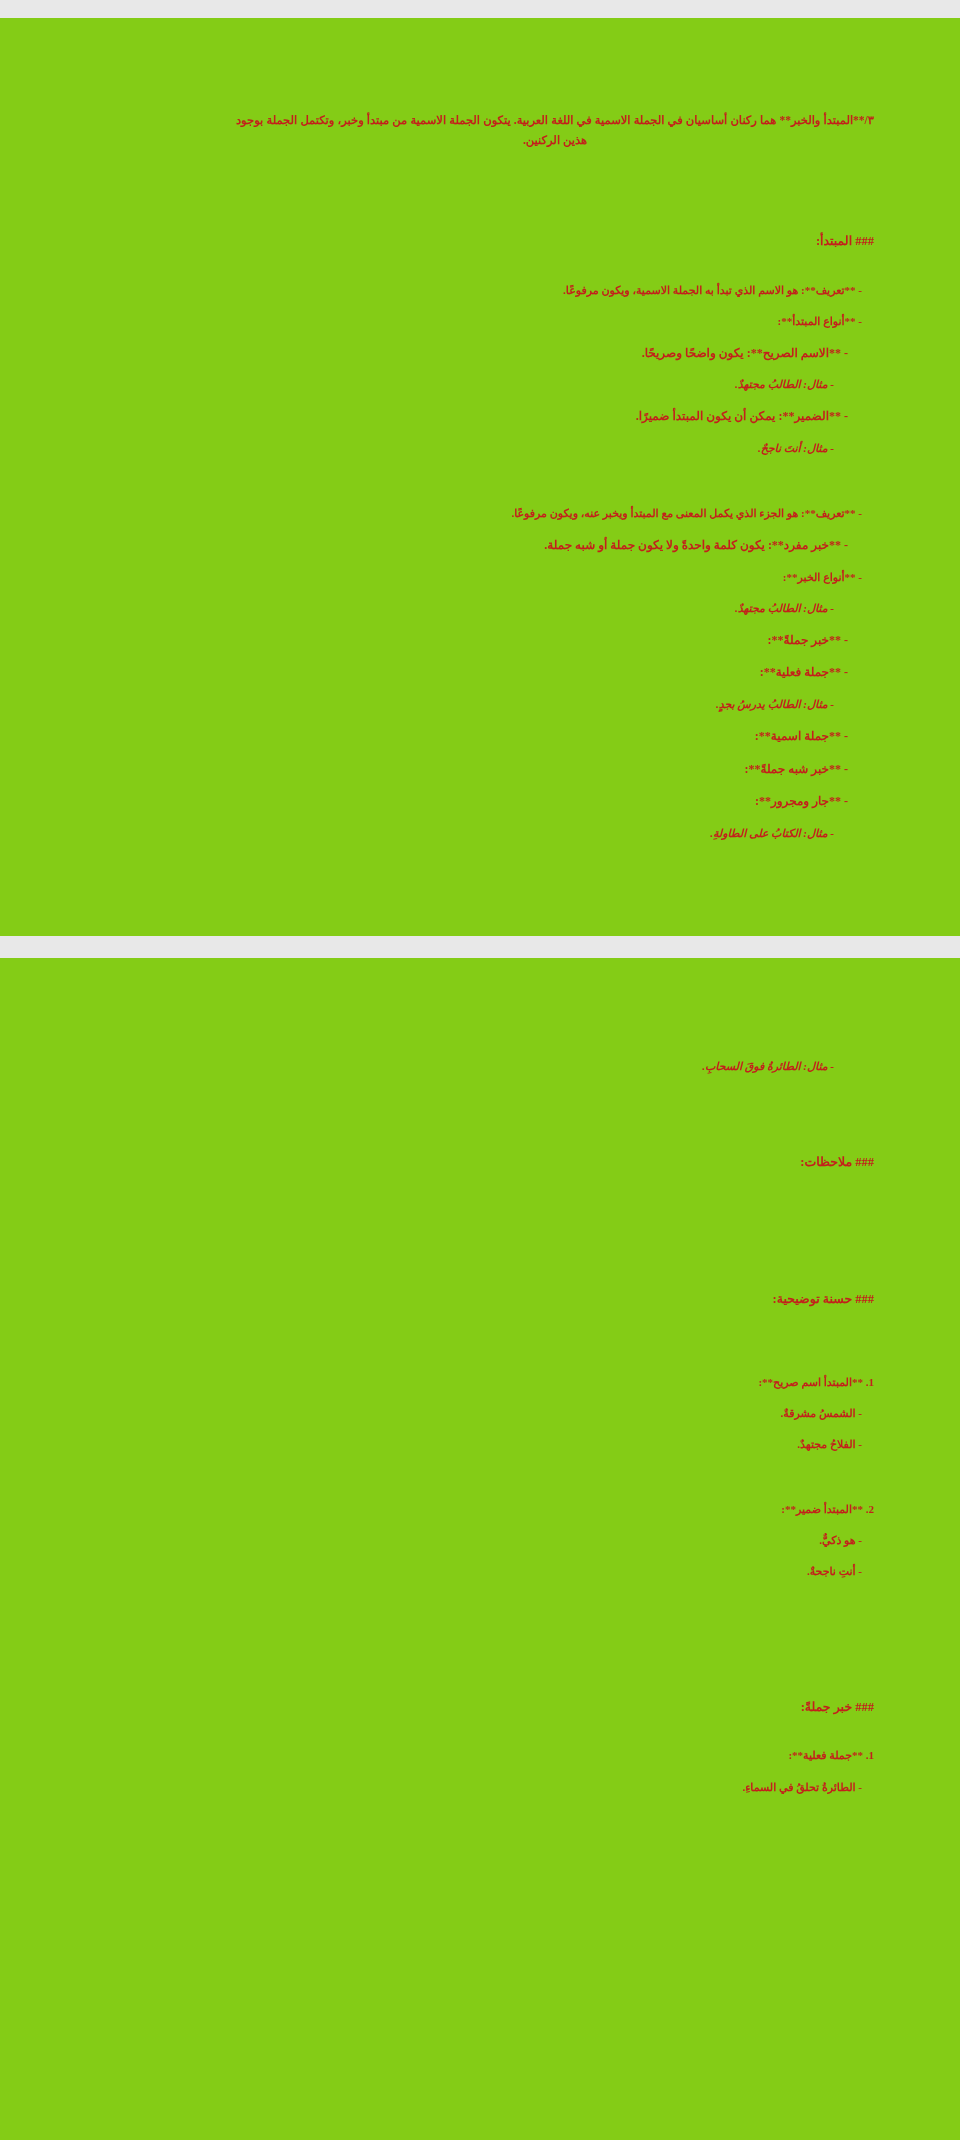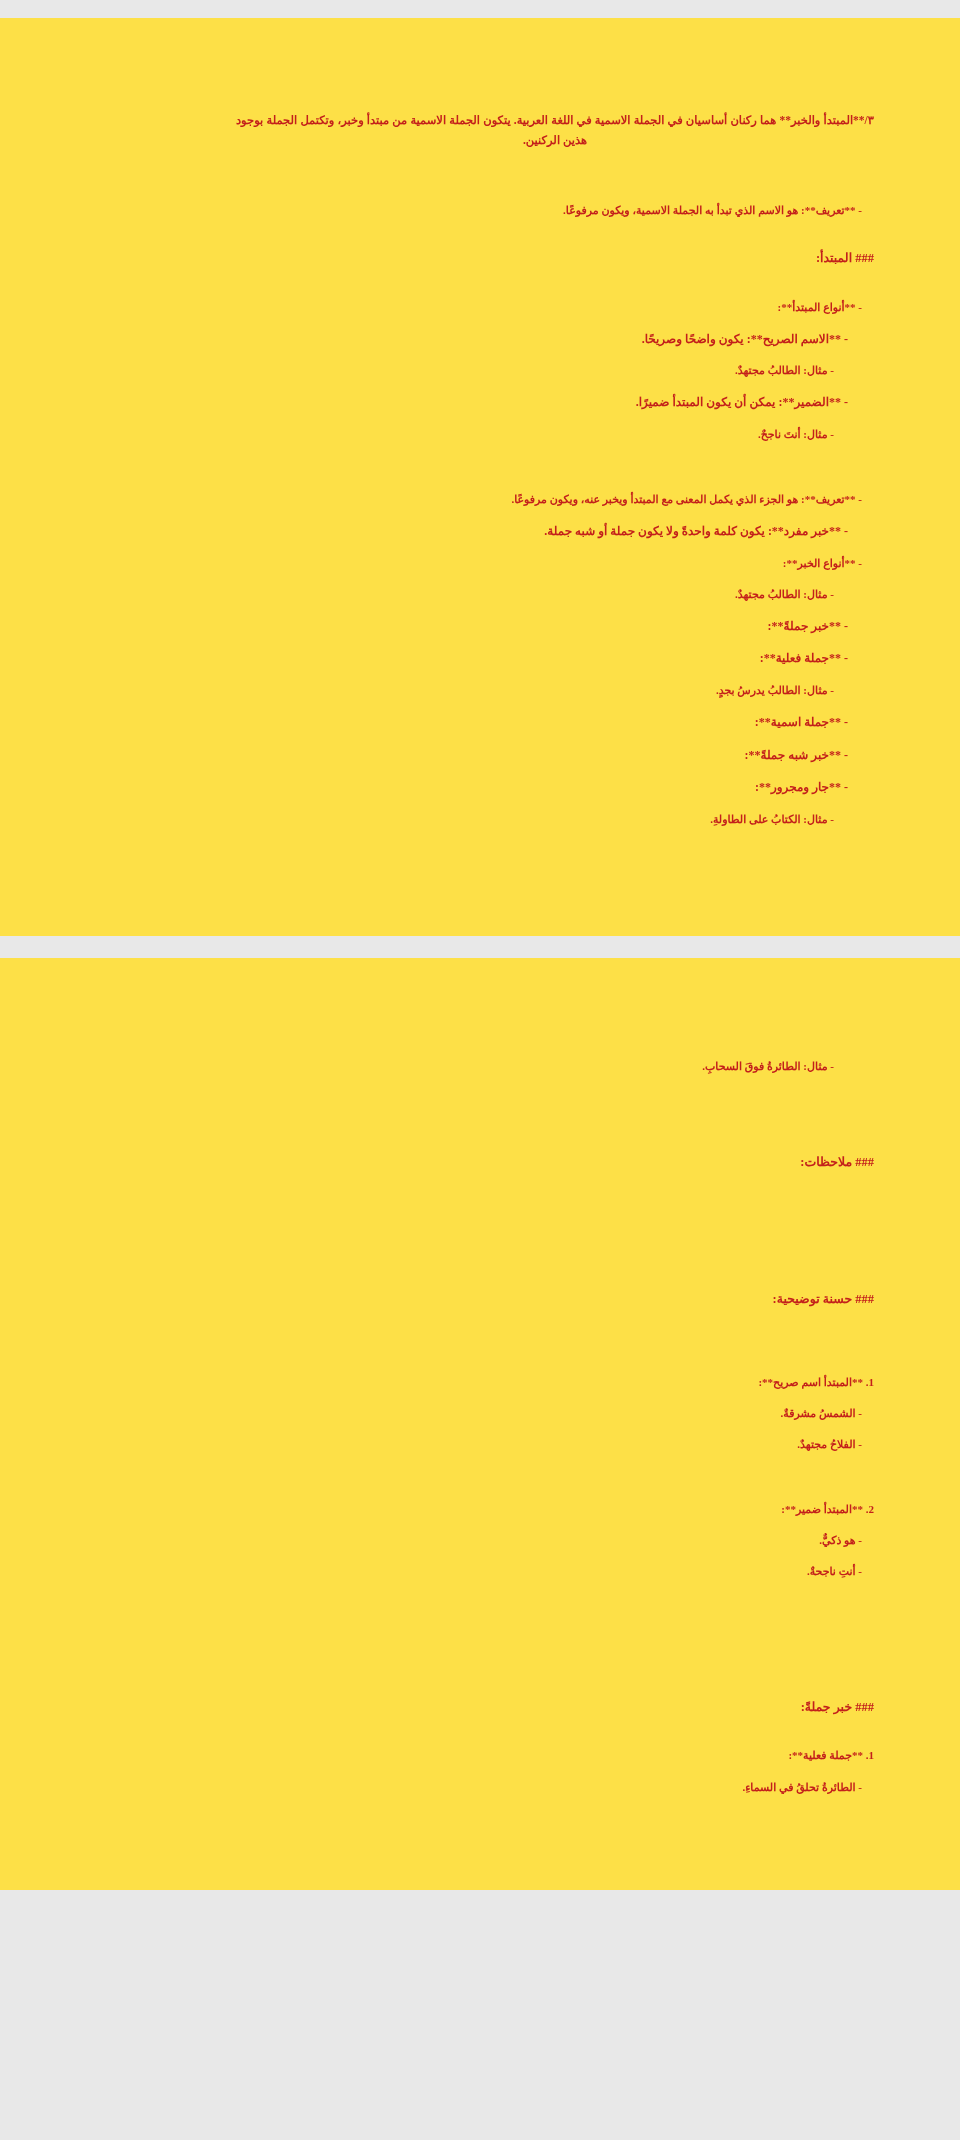--- a/index.html
+++ b/index.html
@@ -20,28 +20,28 @@
     flex-direction: column;
   }
   .gap {
     width: 100%;
     background: #e8e8e8;
   }
   .gap.top { height: 18px; }
   .gap.mid { height: 22px; }
   .page {
     width: 960px;
-    background: #fde047;
+    background: #84cc16;
     box-sizing: border-box;
     padding: 0;
     position: relative;
     overflow: hidden;
   }
   .page-1 { height: 918px; }
-  .page-2 { height: 932px; }
+  .page-2 { height: 1182px; }
 
   .page-body {
     box-sizing: border-box;
     padding-right: 86px;
     padding-left: 236px;
     padding-top: 92px;
     direction: rtl;
     text-align: right;
   }
   .page-2 .page-body { padding-top: 100px; }
@@ -76,20 +76,21 @@
   }
   .bullet-l3 {
     font-size: 12px;
     margin: 0 0 14px 0;
     padding-right: 26px;
   }
   .bullet-l4 {
     font-size: 11px;
     margin: 0 0 14px 0;
     padding-right: 40px;
+    font-style: italic;
   }
   .numitem {
     font-size: 11px;
     margin: 0 0 14px 0;
     padding-right: 0px;
   }
   .spacer-md { height: 34px; }
   .spacer-lg { height: 58px; }
   .spacer-xl { height: 74px; }
 </style>
@@ -100,23 +101,23 @@
 
   <div class="gap top"></div>
 
   <div class="page page-1">
     <div class="page-body">
 
       <div class="blk para">٣/**المبتدأ والخبر** هما ركنان أساسيان في الجملة الاسمية في اللغة العربية. يتكون الجملة الاسمية من مبتدأ وخبر، وتكتمل الجملة بوجود هذين الركنين.</div>
 
       <div class="spacer-md"></div>
 
+      <div class="blk heading">### المبتدأ:</div>
+
       <div class="blk bullet-l2">- **تعريف**: هو الاسم الذي تبدأ به الجملة الاسمية، ويكون مرفوعًا.</div>
-
-      <div class="blk heading">### المبتدأ:</div>
       <div class="blk bullet-l2">- **أنواع المبتدأ**:</div>
       <div class="blk bullet-l3">- **الاسم الصريح**: يكون واضحًا وصريحًا.</div>
       <div class="blk bullet-l4">- مثال: الطالبُ مجتهدٌ.</div>
       <div class="blk bullet-l3">- **الضمير**: يمكن أن يكون المبتدأ ضميرًا.</div>
       <div class="blk bullet-l4">- مثال: أنتَ ناجحٌ.</div>
 
       <div class="spacer-md"></div>
 
 
       <div class="blk bullet-l2">- **تعريف**: هو الجزء الذي يكمل المعنى مع المبتدأ ويخبر عنه، ويكون مرفوعًا.</div>

